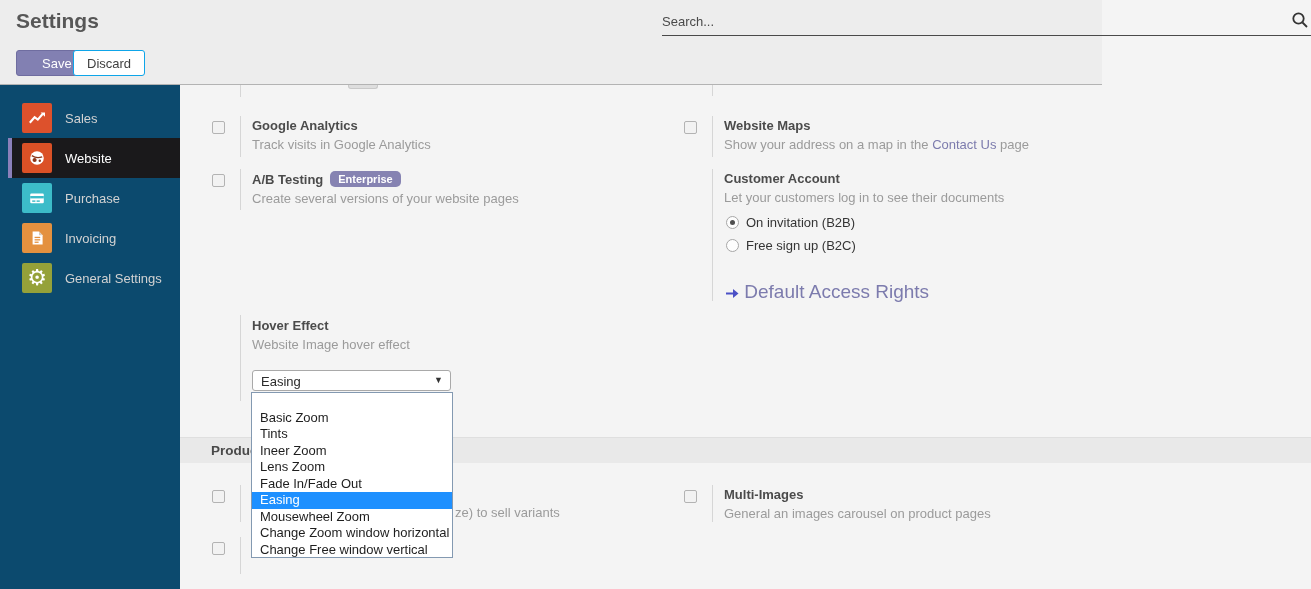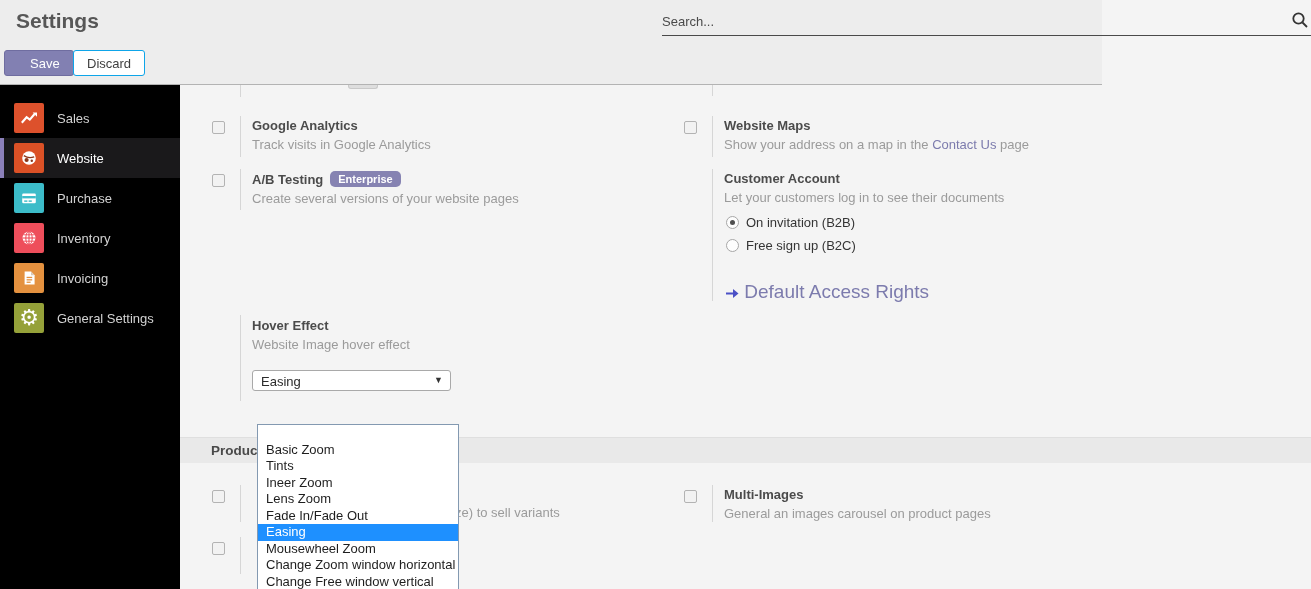--- a/index.html
+++ b/index.html
@@ -6,33 +6,33 @@
   html,body { width:1311px; height:589px; overflow:hidden;
     font-family:"Liberation Sans", sans-serif; background:#f4f4f4; }
 
   
   .header { position:absolute; left:0; top:0; width:1102px; height:85px;
     background:#ededed; border-bottom:1px solid #b3b3b3; }
   .page-title { position:absolute; left:16px; top:9px; font-size:21px;
     font-weight:bold; color:#575757; }
   .btn { position:absolute; top:50px; height:26px; font-size:13px;
     border-radius:3px; padding:0 13px; cursor:pointer; }
-  .btn-save { left:4px; background:#8280b2; border:1px solid #6f6da0; color:#fff;padding-left:25px; }
+  .btn-save { left:16px; background:#8280b2; border:1px solid #6f6da0; color:#fff;padding-left:25px; }
   .btn-discard { left:73px; background:#fff; border:1px solid #0ea5e9; color:#3f3f3f; }
   .search-wrap { position:absolute; left:662px; top:6px; width:649px; height:30px;
     border-bottom:1px solid #4a4a4a; }
   .search-input { position:absolute; left:0; top:2px; width:615px; height:26px;
     border:none; background:transparent; font-size:13px; color:#333; outline:none;
     font-family:"Liberation Sans", sans-serif; }
   .search-input::placeholder { color:#4a4a4a; opacity:1; }
   .search-icon { position:absolute; right:2px; top:5px; }
 
   
   .sidebar { position:absolute; left:0; top:85px; width:180px; height:504px;
-    background:#000000; padding-top:13px; }
+    background:#0c4a6e; padding-top:13px;padding-left:8px; }
   .side-item { position:relative; height:40px; display:flex; align-items:center;
     padding-left:14px; cursor:pointer; }
   .side-item .app-icon { width:30px; height:30px; border-radius:2px; flex:0 0 30px;
     display:flex; align-items:center; justify-content:center; }
   .side-item .side-label { margin-left:13px; font-size:13px; color:#d2d2d2; }
   .side-item.active { background:#1a191b; border-left:4px solid #8b80ba; padding-left:10px; }
   .side-item.active .side-label { color:#ffffff; }
   .ic-sales { background:#dd512c; } .ic-web { background:#db5126; }
   .ic-pur { background:#3cbcc9; } .ic-inv { background:#ee4e5b; }
   .ic-invc { background:#e4913f; } .ic-gen { background:#95a139; }
@@ -61,22 +61,22 @@
   .section-band { position:absolute; left:0; top:352px; width:1131px; height:26px;
     background:#e9e9e9; border-top:1px solid #dfdfdf; }
   .section-band .band-label { position:absolute; left:31px; top:5px; font-size:13.5px;
     font-weight:bold; color:#4a4a4a; }
 
   
   .select-box { position:absolute; left:72px; top:285px; width:199px; height:21px;
     background:#fff; border:1px solid #a9a9a9; border-radius:3px; cursor:pointer; }
   .select-value { position:absolute; left:8px; top:3px; font-size:13px; color:#2b2b2b; }
   .select-arrow { position:absolute; right:7px; top:4px; font-size:9px; color:#333; }
-  .dropdown { position:absolute; left:77px; top:307px; width:202px; height:166px;
-    background:#fff; border:1px solid #8399b1; z-index:20;margin-top:32px; }
+  .dropdown { position:absolute; left:71px; top:307px; width:202px; height:166px;
+    background:#fff; border:1px solid #8399b1; z-index:20; }
   .dd-item { height:16.5px; line-height:16.5px; padding-left:8px; font-size:13px;
     color:#1e1e1e; white-space:nowrap; cursor:pointer; }
   .dd-item.highlight { background:#1e90ff; color:#fff; }
 
   
   .remnant-blob { position:absolute; left:168px; top:0; width:30px; height:4px;
     background:#dedede; border:1px solid #c9c9c9; border-top:none;
     border-radius:0 0 3px 3px; }
 </style>
 </head>
@@ -126,33 +126,20 @@
       <svg width="24" height="24" viewBox="0 0 30 30">
         <rect x="6.5" y="9.5" width="17" height="12" rx="1.5" fill="#fff"></rect>
         <rect x="6.5" y="12.5" width="17" height="3" fill="#3cbcc9"></rect>
         <rect x="9" y="18" width="4" height="1.8" fill="#3cbcc9"></rect>
         <rect x="14.5" y="18" width="4" height="1.8" fill="#3cbcc9"></rect>
       </svg>
     </span>
     <span class="side-label">Purchase</span>
   </div>
 
-  <div class="side-item">
-    <span class="app-icon ic-inv">
-      <svg width="24" height="24" viewBox="0 0 30 30">
-        <circle cx="15" cy="15" r="8" fill="#fff"></circle>
-        <line x1="15" y1="7" x2="15" y2="23" stroke="#ee4e5b" stroke-width="1.4"></line>
-        <line x1="7" y1="15" x2="23" y2="15" stroke="#ee4e5b" stroke-width="1.4"></line>
-        <ellipse cx="15" cy="15" rx="4" ry="8" fill="none" stroke="#ee4e5b" stroke-width="1.4"></ellipse>
-        <line x1="8.2" y1="11" x2="21.8" y2="11" stroke="#ee4e5b" stroke-width="1.2"></line>
-        <line x1="8.2" y1="19" x2="21.8" y2="19" stroke="#ee4e5b" stroke-width="1.2"></line>
-      </svg>
-    </span>
-    <span class="side-label">Inventory</span>
-  </div>
 
   <div class="side-item">
     <span class="app-icon ic-invc">
       <svg width="24" height="24" viewBox="0 0 30 30">
         <path d="M9.5 7 h8 l4.5 4.5 V23 h-12.5 Z" fill="#fff"></path>
         <path d="M17.5 7 l4.5 4.5 h-4.5 Z" fill="#d8c9b8"></path>
         <rect x="12" y="13.5" width="7" height="1.6" fill="#e4913f"></rect>
         <rect x="12" y="16.5" width="7" height="1.6" fill="#e4913f"></rect>
         <rect x="12" y="19.5" width="5" height="1.6" fill="#e4913f"></rect>
       </svg>

